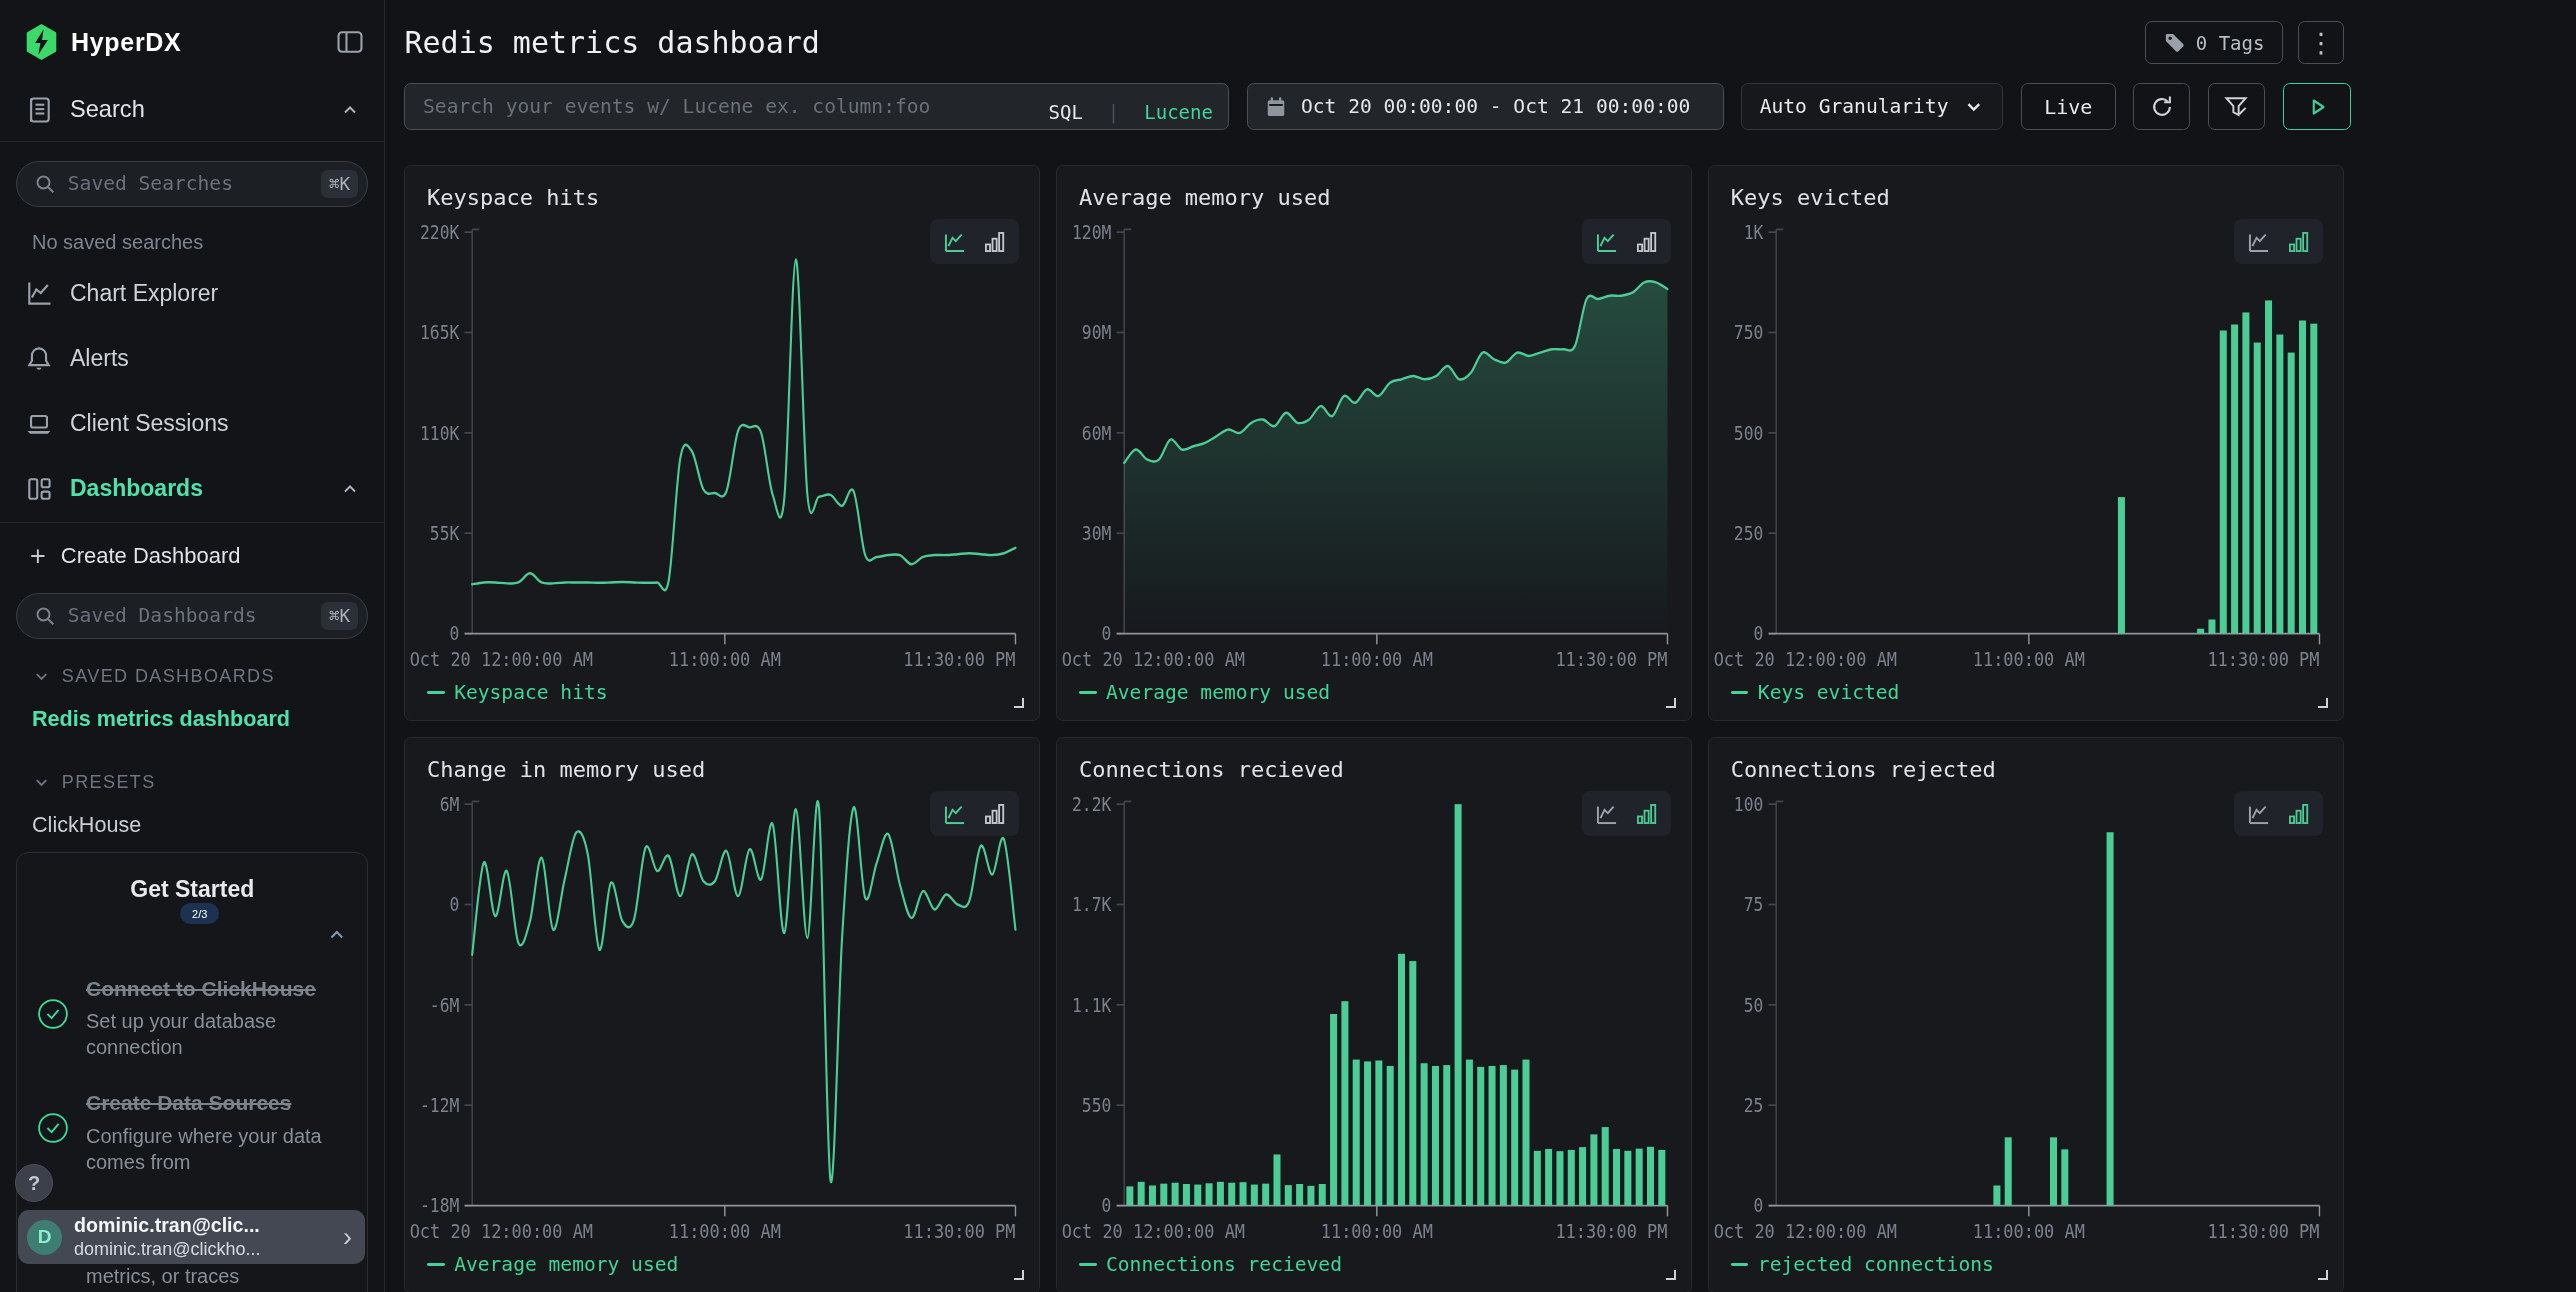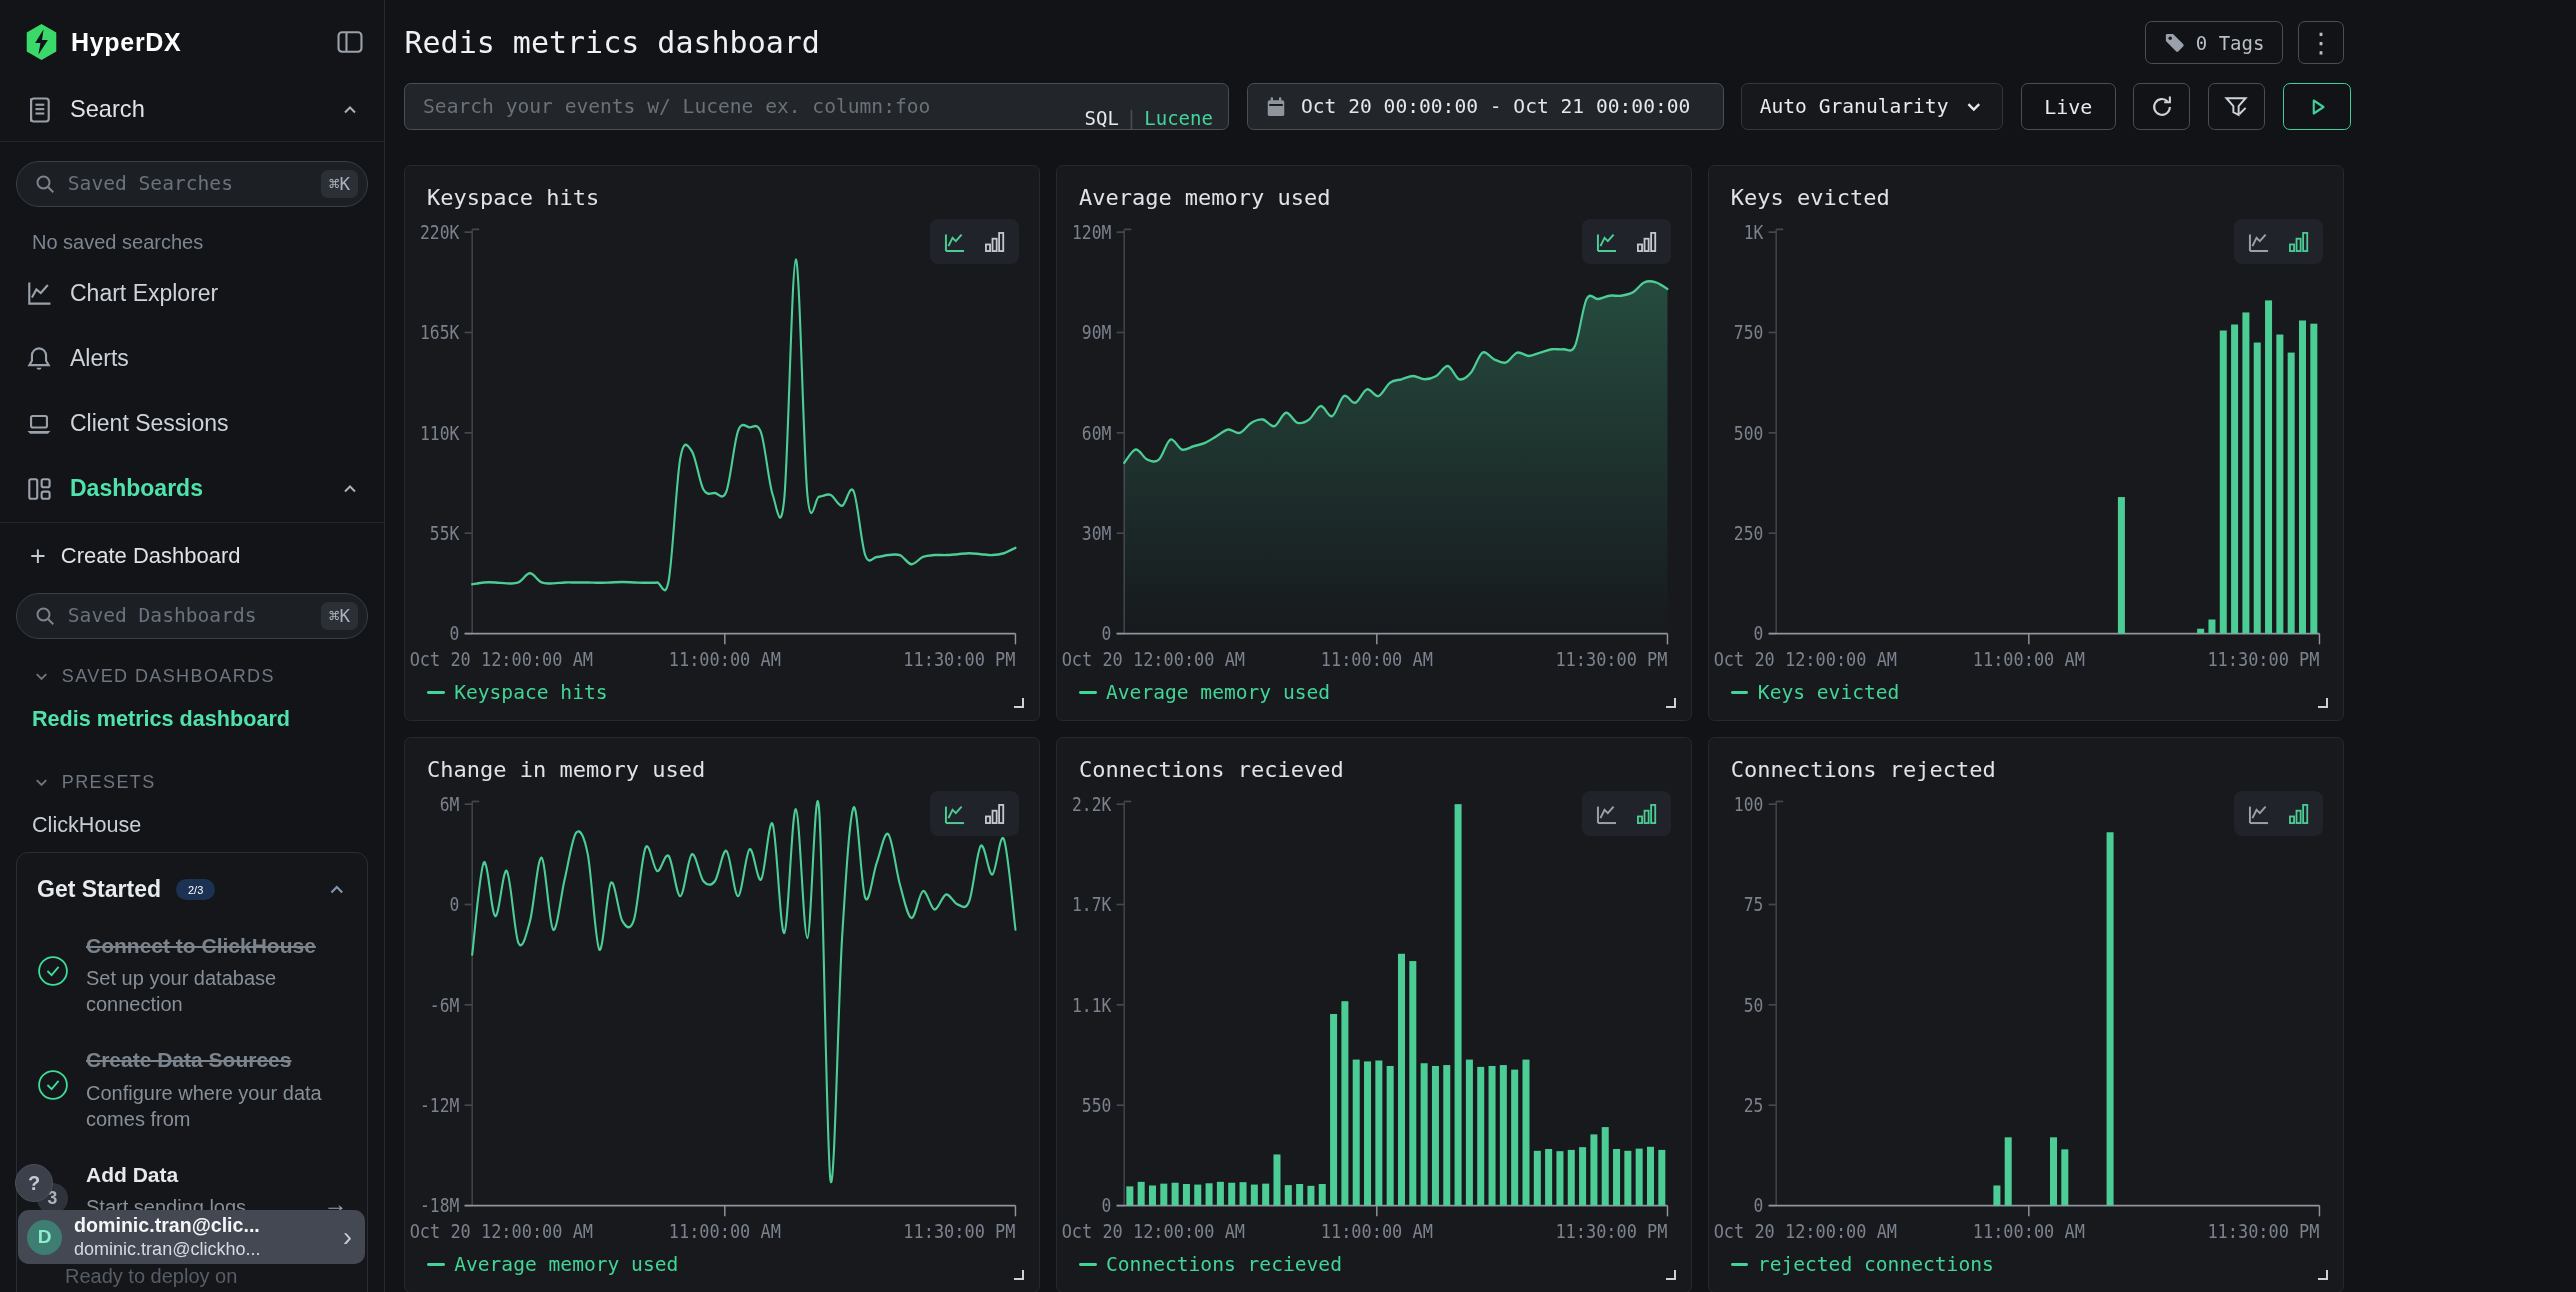--- a/index.html
+++ b/index.html
@@ -56,21 +56,21 @@
   .sub-item.active { color:#4fe3ab; font-weight:bold; }
 
   .team-settings { display:flex; align-items:center; padding:34px 24px 13.5px 26px; cursor:pointer; }
   .team-settings .nav-ico { width:30px; height:30px; margin-right:16px; }
   .team-settings .lbl { font-size:23px; color:#dfe3e8; }
 
   .gs-card {
     position:absolute; left:16px; right:16px; top:852px; height:459px;
     border:1.4px solid #2a2e34; border-radius:12px; background:#141619; padding:23px 20px;
   }
-  .gs-head { display:flex; align-items:center; }
+  .gs-head { display:flex; align-items:center;flex-direction:column; }
   .gs-title { font-size:23px; font-weight:bold; color:#e8ebee; }
   .gs-badge { font-size:11px; font-weight:normal; color:#ffffff; background:#1c3252; border-radius:675px; padding:4.7px 12px; margin-left:15px; }
   .gs-head .chev { margin-left:auto; }
   .gs-item { display:flex; margin-top:30px; }
   .gs-ico-col { flex:0 0 49px; display:flex; align-items:flex-start; justify-content:flex-start; padding-top:21.6px; }
   .gs-body { flex:1; }
   .gs-item-title { font-size:21px; font-weight:bold; color:#7b838d; line-height:1.28; }
   .gs-item-title.done { text-decoration:line-through; }
   .gs-item-title.todo { color:#e6e9ec; }
   .gs-item-desc { font-size:20px; color:#878f99; line-height:1.3; margin-top:5.4px; }
@@ -103,21 +103,21 @@
   .kebab-btn { width:46px; height:43px; border:1.4px solid #4a4f57; border-radius:6.8px; margin-left:15px;
     display:flex; align-items:center; justify-content:center; color:#b9bfc7; font-size:27px; cursor:pointer; }
 
   .toolbar { display:flex; align-items:center; gap:17.6px; padding:0 9.5px 0 19px; margin-top:17px; height:47px; }
   .search-wrap { position:relative; flex:1; height:47px; }
   .search-wrap input {
     width:100%; height:100%; background:#22252a; border:1.4px solid #494f57; border-radius:6.8px;
     padding:0 216px 0 17.6px; font-family:"DejaVu Sans Mono", monospace; font-size:19.6px; color:#e8ebee; outline:none;
   }
   .search-wrap input::placeholder { color:#6a7179; }
-  .lang-toggle { position:absolute; right:16px; top:11px; height:100%; display:flex; align-items:center; gap:7px;
+  .lang-toggle { position:absolute; right:16px; top:5px; height:100%; display:flex; align-items:center; gap:25px;
     font-family:"DejaVu Sans Mono", monospace; font-size:19px; }
   .lang-sql { color:#e6e9ed; cursor:pointer; }
   .lang-sep { color:#4a4f57; }
   .lang-lucene { color:#42d69a; cursor:pointer; }
 
   .date-btn { flex:0 0 477px; height:47px; background:#22252a; border:1.4px solid #494f57; border-radius:6.8px;
     display:flex; align-items:center; padding:0 16px; gap:13.5px; cursor:pointer; }
   .date-btn .lbl { font-family:"DejaVu Sans Mono", monospace; font-size:19.6px; color:#e3e7ea; }
 
   .gran-btn { flex:0 0 262px; height:47px; background:#16181c; border:1.4px solid #33373d; border-radius:6.8px;

